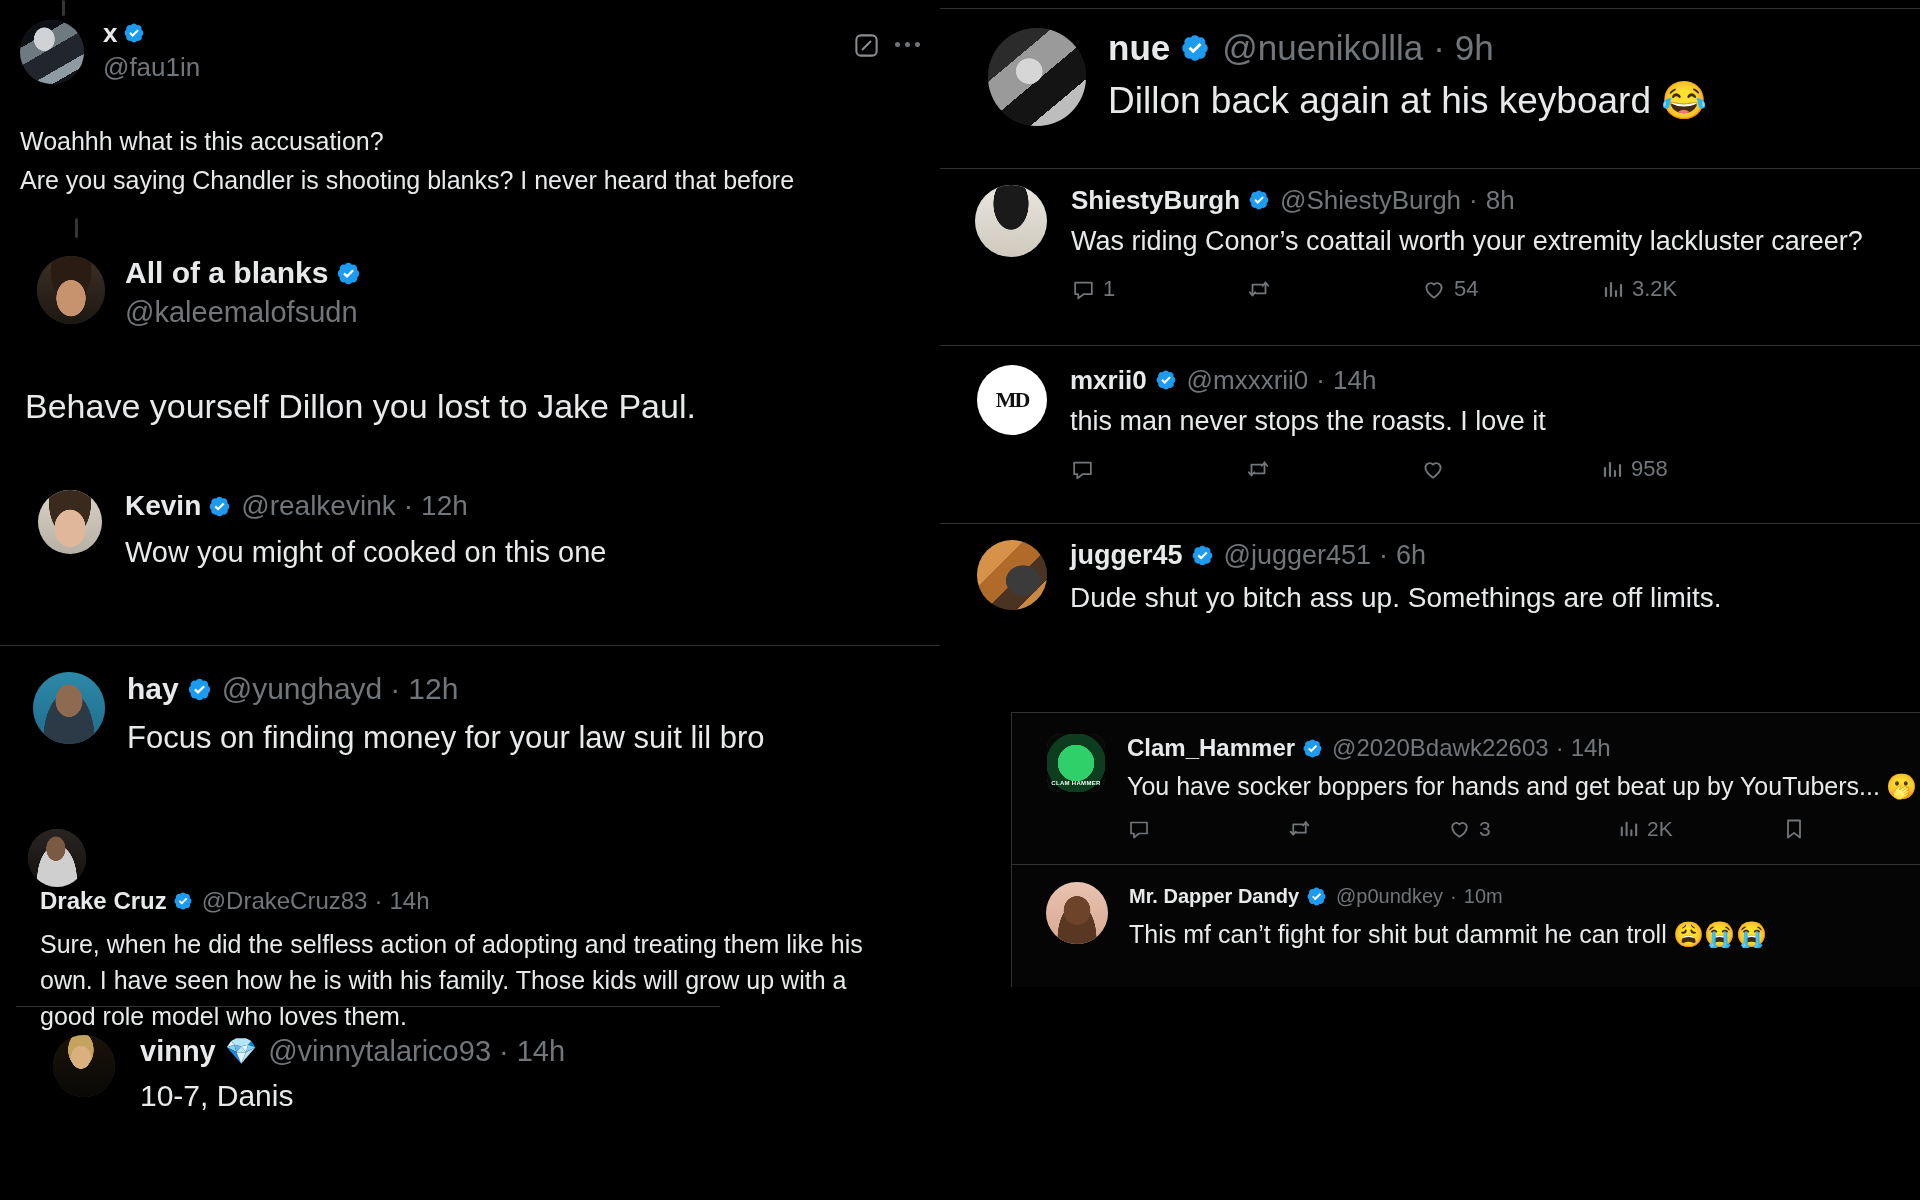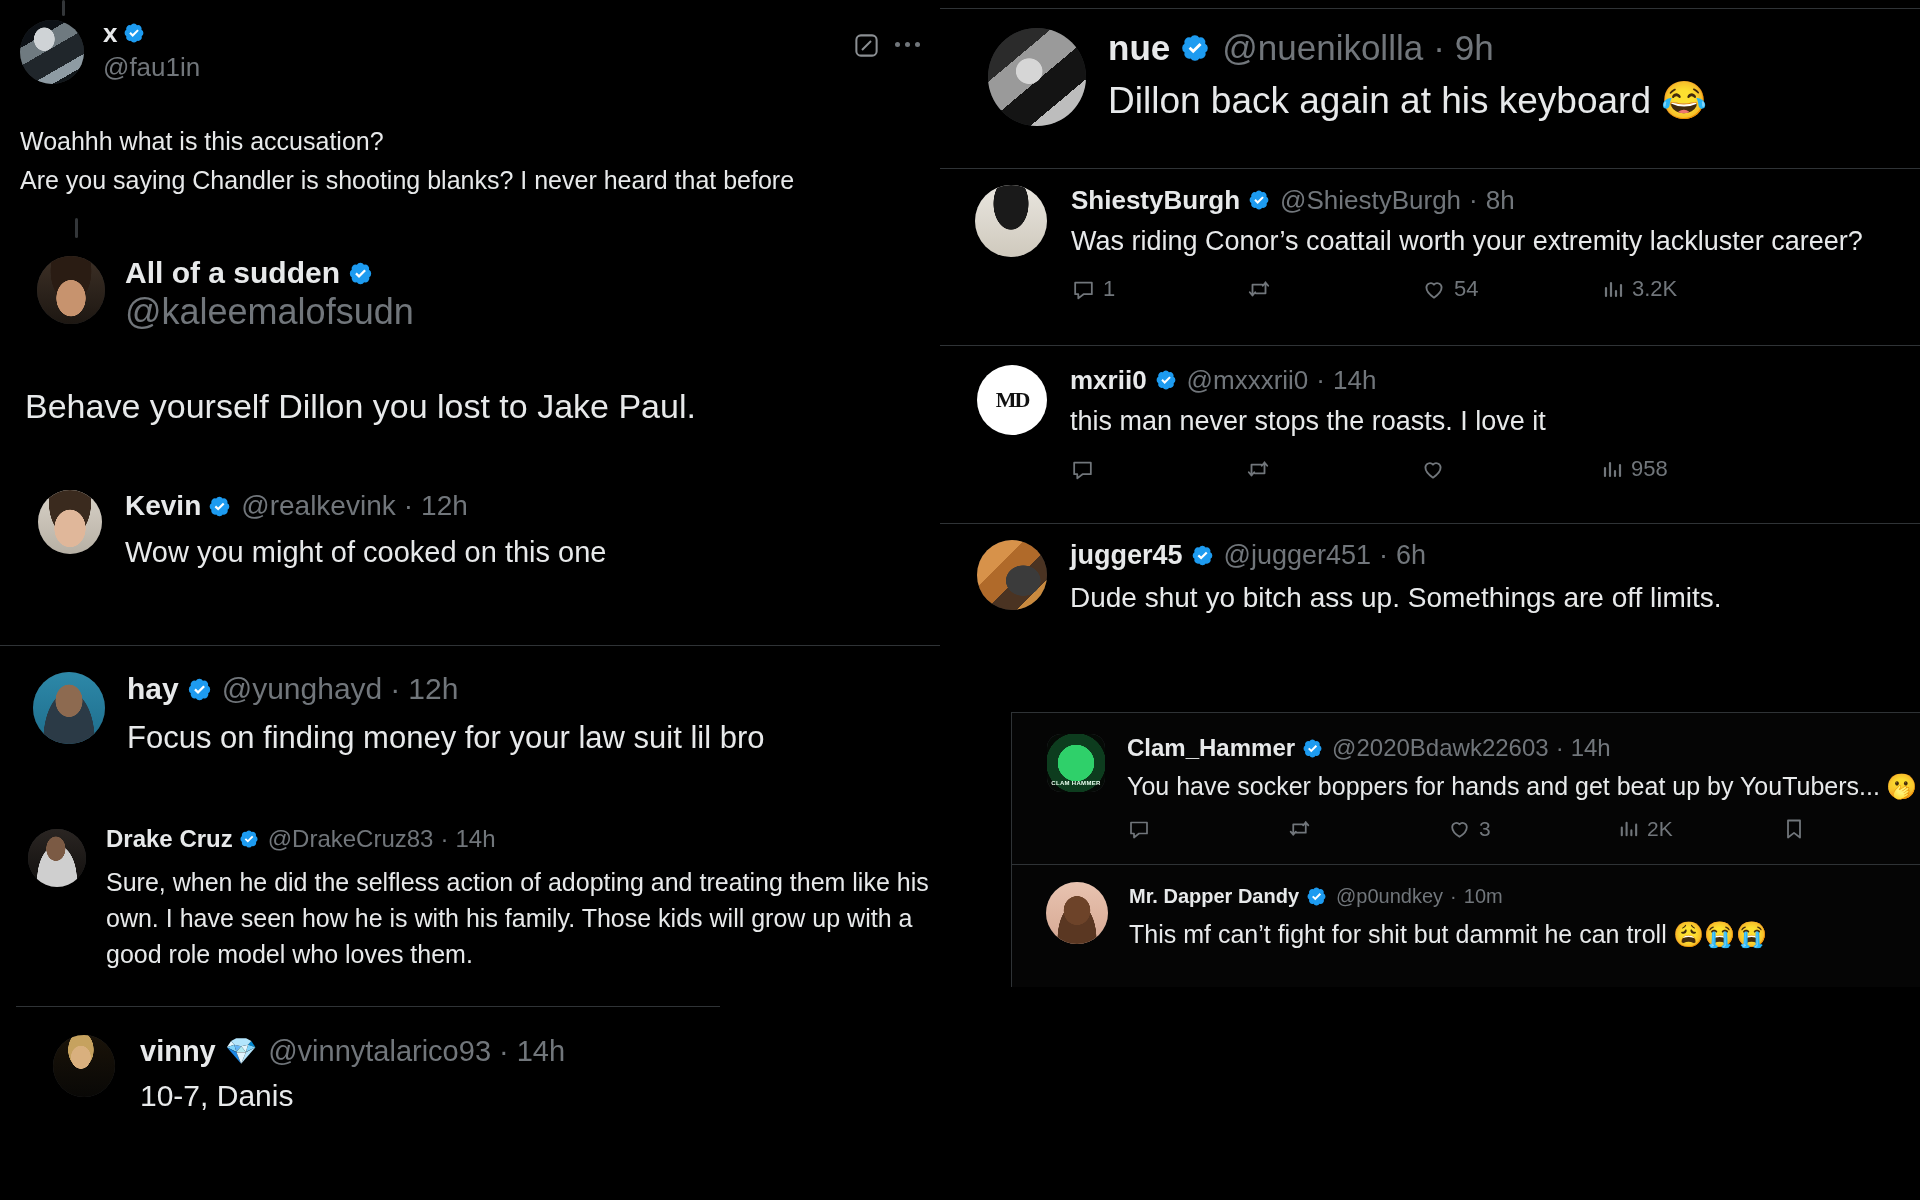--- a/index.html
+++ b/index.html
@@ -157,29 +157,29 @@
     </div>
 
     <div class="conn" style="left:75px; top:218px; height:20px;"></div>
 
     <div class="tw" style="padding:0 20px; position:absolute; left:0; top:256px; width:955px;">
       <div class="av" style="width:68px;height:68px;margin-left:17px;">
         <div class="ph ph-kaleem"></div>
       </div>
       <div class="body" style="margin-left:20px;">
         <div class="nameline" style="font-size:30px;line-height:34px;">
-          <span class="dname">All of a sudden</span>
+          <span class="dname">All of a blanks</span>
           <span class="badge" style="margin-left:8px;">
             <svg width="25" height="25" viewBox="0 0 22 22">
                 <path fill="#1d9bf0" d="M20.4 11a3.6 3.6 0 0 0-1.9-3.2 3.6 3.6 0 0 0-.9-3.6 3.6 3.6 0 0 0-3.6-.9A3.6 3.6 0 0 0 11 1.6a3.6 3.6 0 0 0-3.2 1.7 3.6 3.6 0 0 0-3.6.9 3.6 3.6 0 0 0-.9 3.6A3.6 3.6 0 0 0 1.6 11a3.6 3.6 0 0 0 1.7 3.2 3.6 3.6 0 0 0 .9 3.6 3.6 3.6 0 0 0 3.6.9A3.6 3.6 0 0 0 11 20.4a3.6 3.6 0 0 0 3.2-1.7 3.6 3.6 0 0 0 3.6-.9 3.6 3.6 0 0 0 .9-3.6A3.6 3.6 0 0 0 20.4 11z"></path>
                 <path fill="#fff" d="M9.7 14.9 6.3 11.6l1.4-1.5 2 1.9 4.6-4.6 1.5 1.4z"></path>
               </svg>
           </span>
         </div>
-        <div class="handle" style="font-size:36px;line-height:38px;margin-top:3px;">@kaleemalofsudn</div>
+        <div class="handle" style="font-size:29px;line-height:38px;margin-top:3px;">@kaleemalofsudn</div>
       </div>
     </div>
     <div class="txt" style="position:absolute; left:25px; top:385px; font-size:34px; line-height:42px; font-weight:400;">Behave yourself Dillon you lost to Jake Paul.</div>
 
     <div class="tw" style="position:absolute; left:8px; top:490px; width:955px; padding:0 20px;">
       <div class="av" style="width:64px;height:64px;margin-left:10px;">
         <div class="ph ph-kevin"></div>
       </div>
       <div class="body" style="margin-left:23px;">
         <div class="nameline" style="font-size:28px;line-height:32px;">
@@ -215,21 +215,21 @@
               </svg>
           </span>
           <span class="handle" style="margin-left:10px;">@yunghayd</span>
           <span class="dot" style="margin:0 8px;">·</span>
           <span class="time">12h</span>
         </div>
         <div class="txt" style="font-size:31px;line-height:38px;margin-top:13px;">Focus on finding money for your law suit lil bro</div>
       </div>
     </div>
 
-    <div class="tw" style="position:absolute; left:0; top:825px; width:955px; padding:0 20px;">
+    <div class="tw" style="position:absolute; left:0; top:825px; width:955px; padding:0 20px;flex-direction:column;">
       <div class="av" style="width:58px;height:58px;margin-left:8px;margin-top:4px;">
         <div class="ph ph-drake"></div>
       </div>
       <div class="body" style="margin-left:20px;">
         <div class="nameline" style="font-size:24px;line-height:28px;">
           <span class="dname">Drake Cruz</span>
           <span class="badge" style="margin-left:6px;">
             <svg width="20" height="20" viewBox="0 0 22 22">
                 <path fill="#1d9bf0" d="M20.4 11a3.6 3.6 0 0 0-1.9-3.2 3.6 3.6 0 0 0-.9-3.6 3.6 3.6 0 0 0-3.6-.9A3.6 3.6 0 0 0 11 1.6a3.6 3.6 0 0 0-3.2 1.7 3.6 3.6 0 0 0-3.6.9 3.6 3.6 0 0 0-.9 3.6A3.6 3.6 0 0 0 1.6 11a3.6 3.6 0 0 0 1.7 3.2 3.6 3.6 0 0 0 .9 3.6 3.6 3.6 0 0 0 3.6.9A3.6 3.6 0 0 0 11 20.4a3.6 3.6 0 0 0 3.2-1.7 3.6 3.6 0 0 0 3.6-.9 3.6 3.6 0 0 0 .9-3.6A3.6 3.6 0 0 0 20.4 11z"></path>
                 <path fill="#fff" d="M9.7 14.9 6.3 11.6l1.4-1.5 2 1.9 4.6-4.6 1.5 1.4z"></path>

